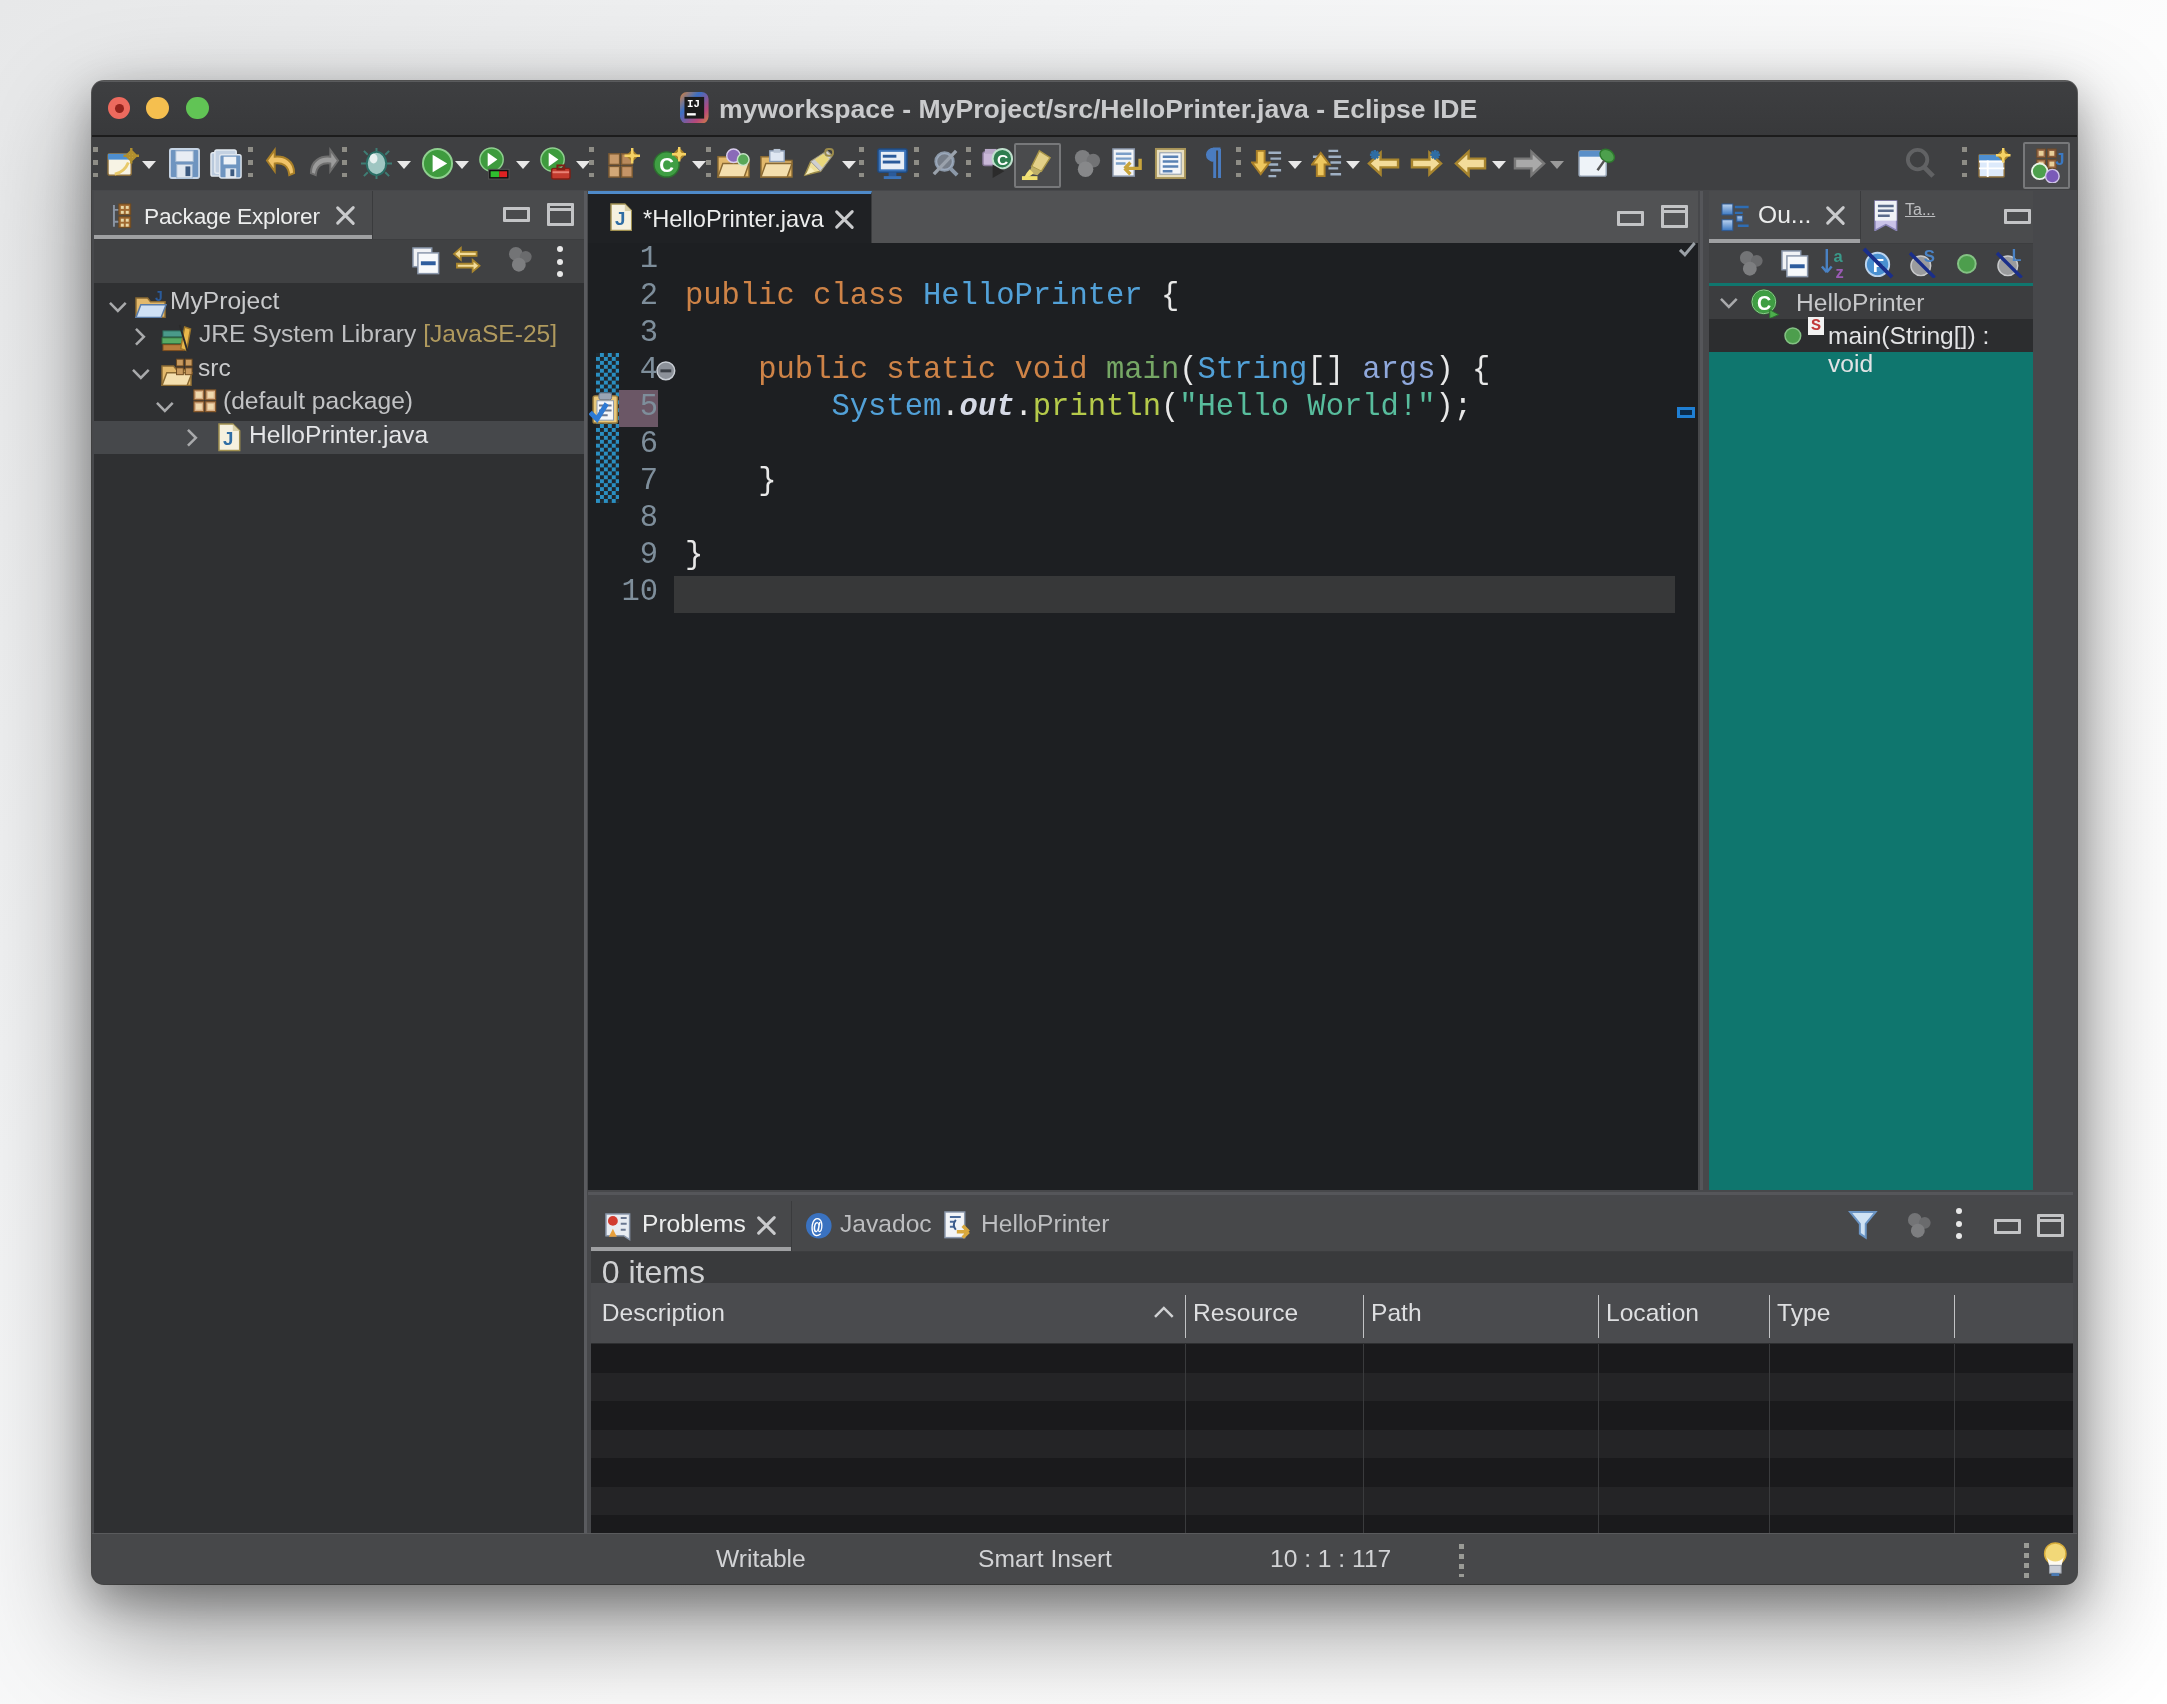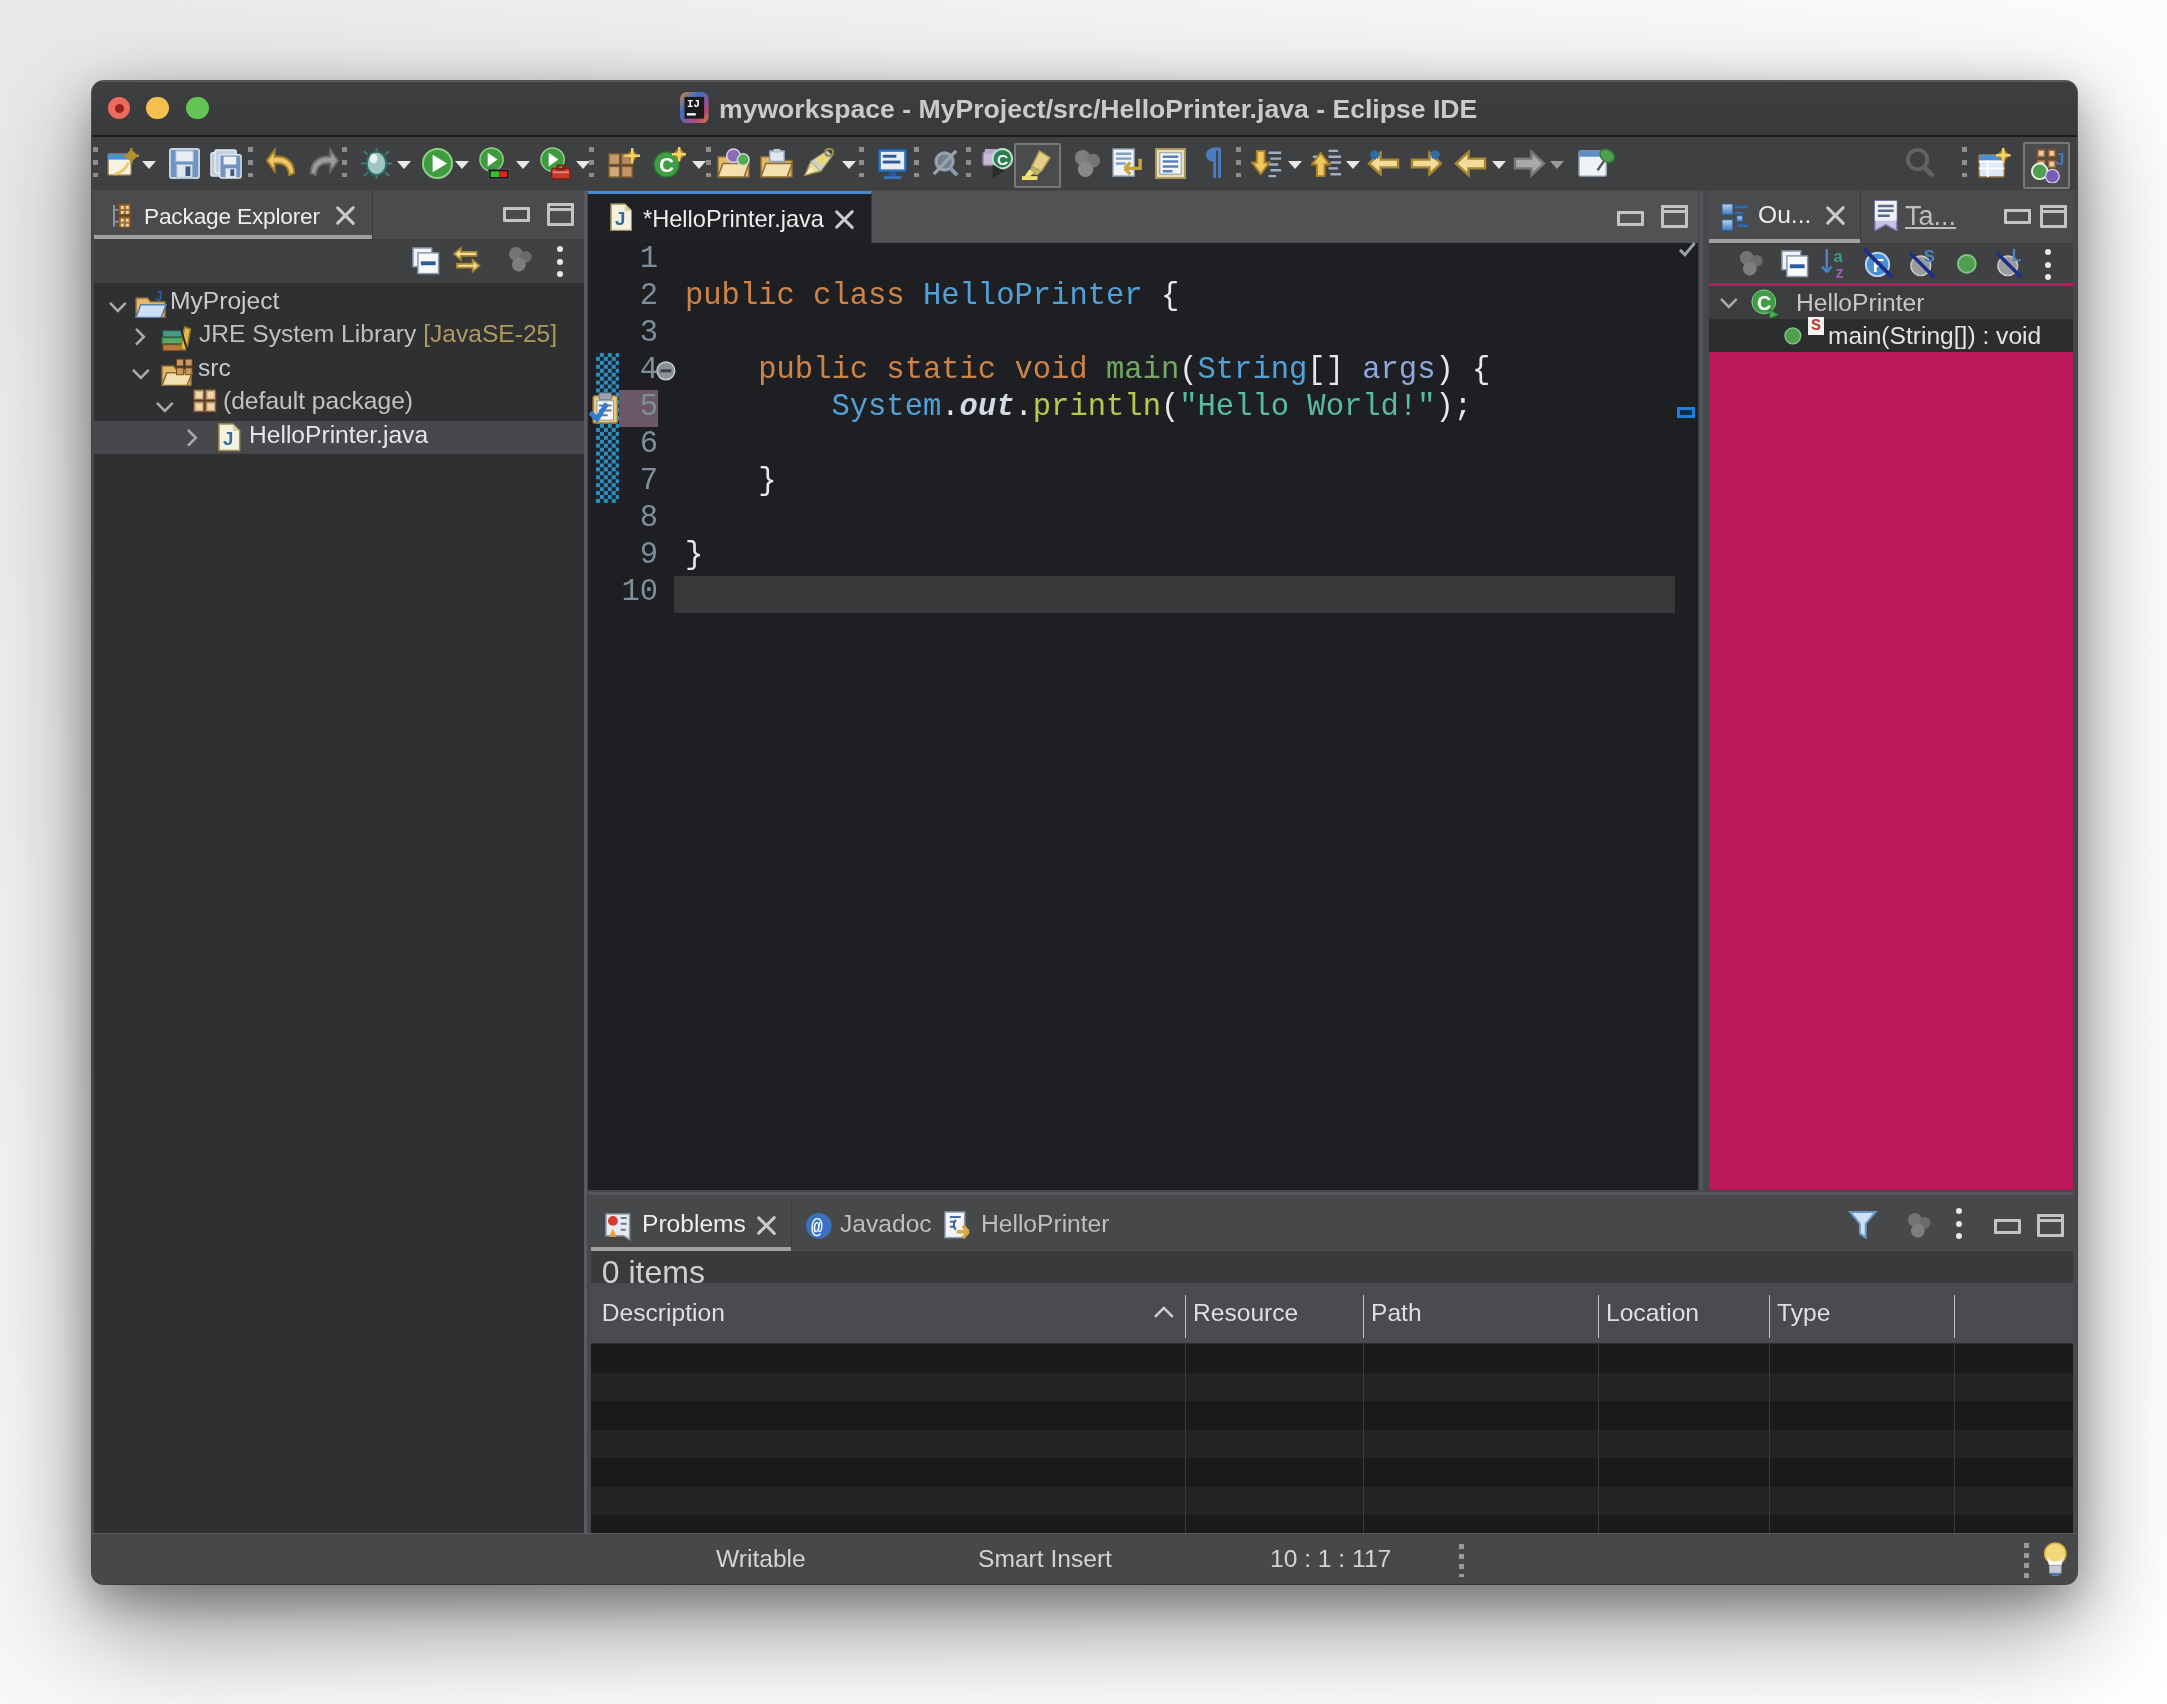--- a/index.html
+++ b/index.html
@@ -528,21 +528,21 @@
 
       <div class="abs" style="left:97px;top:-2px;line-height:37px;white-space:pre;color:#e8e8e8;"><div>&nbsp;</div><div><span style="color:#ce8347">public class </span><span style="color:#52a1d8">HelloPrinter</span> {</div><div>&nbsp;</div><div>    <span style="color:#ce8347">public static void </span><span style="color:#76a765">main</span>(<span style="color:#52a1d8">String</span>[] <span style="color:#8fa8dc">args</span>) {</div><div>        <span style="color:#52a1d8">System</span>.<span style="color:#d5d9e5;font-weight:bold;font-style:italic">out</span>.<span style="color:#b5ca4a">println</span>(<span style="color:#58bd9d">"Hello World!"</span>);</div><div>&nbsp;</div><div>    }</div><div>&nbsp;</div><div>}</div><div>&nbsp;</div></div>
 
       <svg class="abs" style="left:1090px;top:-2px" width="18.7" height="16.7" viewBox="0 0 19 17">
           <path d="M2 9 L7 14 L17 2" stroke="#9aa0a6" stroke-width="3" fill="none"></path>
         </svg>
       <div class="abs" style="left:1089px;top:164px;width:11.8px;height:4.9px;background:#0a2a4a;border:3px solid #1f7fd4;"></div>
     </div>
   </div>
 
-  <div class="panel" style="left:1617px;top:110px;width:364px;height:999px;background:#be185d;">
+  <div class="panel" style="left:1617px;top:110px;width:324px;height:999px;background:#0f766e;">
     <div class="tabbar" style="height:52px;background:#4a4b4d;">
       <div class="vtab-underline" style="left:0;width:151px;"></div>
       <svg class="abs" style="left:11.8px;top:11.8px" width="29.6" height="29.6" viewBox="0 0 30 30">
         <defs>
             <linearGradient id="obx" x1="0" y1="0" x2="0" y2="1">
               <stop offset="0" stop-color="#bcd4f0"></stop>
               <stop offset="1" stop-color="#3c78c0"></stop>
             </linearGradient>
           </defs>
         <rect x="1" y="1" width="11" height="11" fill="url(#obx)" stroke="#2e5a94" stroke-width="1"></rect>
@@ -553,21 +553,21 @@
       <span class="abs" style="left:49px;top:9.9px;font-size:24.6px;color:#eceded;">Ou...</span>
       <div class="xclose" style="left:116px;top:13.8px;"></div>
       <div style="position:absolute;left:151px;top:0;width:1px;height:48px;background:#3a3b3d;"></div>
       <svg class="abs" style="left:164px;top:8.9px" width="25.6" height="31.5" viewBox="0 0 26 32">
         <path d="M2 1 H24 V31 L13 25 L2 31 Z" fill="#c9c2e8" stroke="#8a84b8" stroke-width="1.5"></path>
         <rect x="2" y="1" width="22" height="20" fill="#f0f2f6"></rect>
         <g stroke="#5a6a8a" stroke-width="2.5">
             <path d="M5 6 H21 M5 11 H21 M5 16 H17"></path>
           </g>
       </svg>
-      <span class="abs" style="left:196px;top:9.9px;font-size:27px;color:#bdbec0;text-decoration:underline;">Ta...</span>
+      <span class="abs" style="left:196px;top:9.9px;font-size:16px;color:#bdbec0;text-decoration:underline;">Ta...</span>
       <div class="mini" style="left:295px;top:17.7px;"></div>
       <div class="maxi" style="left:331px;top:13.8px;"></div>
     </div>
     <div class="abs" style="left:0;top:53px;width:100%;height:39px;background:#404143;">
       <svg class="abs" style="left:27.6px;top:4.9px" width="29.6" height="29.6" viewBox="0 0 30 30">
         <circle cx="10" cy="9" r="7" fill="#737476"></circle>
           <circle cx="20" cy="12" r="6" fill="#6a6b6d"></circle>
           <circle cx="13" cy="20" r="7" fill="#7d7e80"></circle>
       </svg>
       <svg class="abs" style="left:71px;top:4.9px" width="29.6" height="29.6" viewBox="0 0 30 30">

